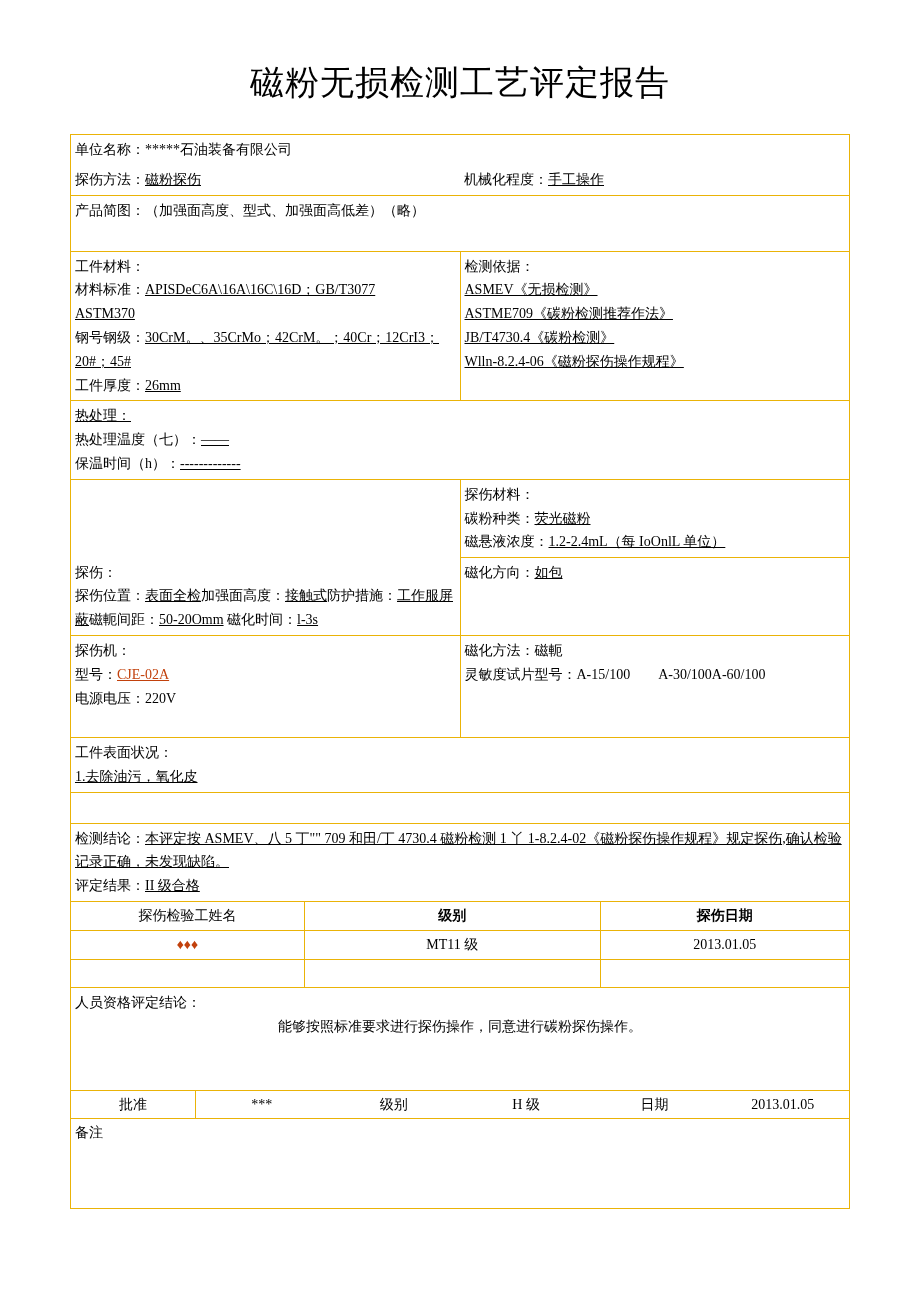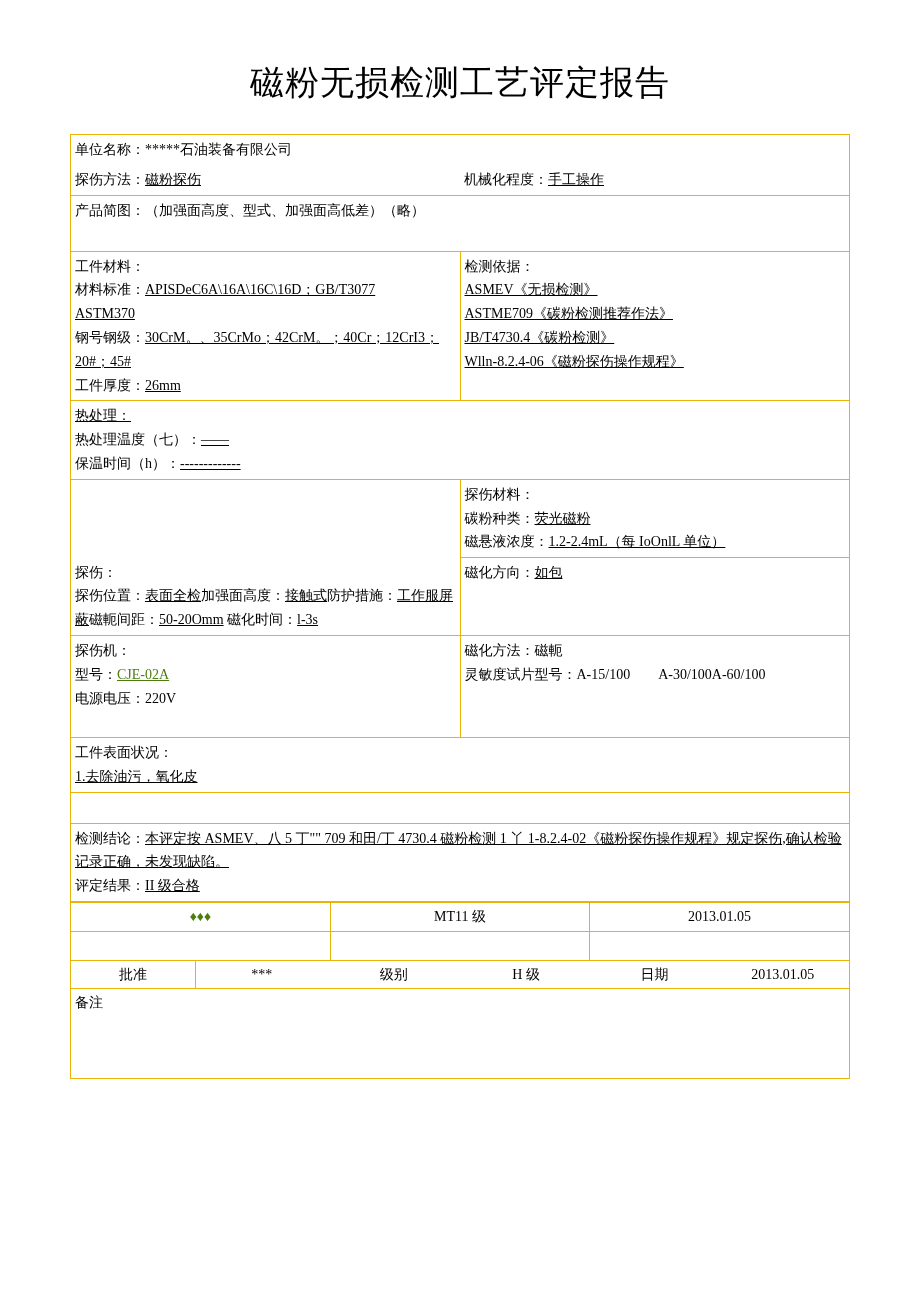--- a/index.html
+++ b/index.html
@@ -28,21 +28,21 @@
       padding: 3px 4px;
       vertical-align: top;
       line-height: 1.7;
     }
     .no-top { border-top: none; }
     .no-bottom { border-bottom: none; }
     .no-left { border-left: none; }
     .no-right { border-right: none; }
     .u { text-decoration: underline; }
     .center { text-align: center; }
-    .red { color: #4d7c0f; }
+    .red { color: #c2410c; }
     .tall { height: 56px; }
     .sig-table td { padding: 2px 4px; }
     .bold { font-weight: bold; }
     .inline-label { display: inline; }
     .inline-val { display: inline; }
   </style>
 </head>
 <body>
 
 <h1 class="title">磁粉无损检测工艺评定报告</h1>
@@ -160,35 +160,48 @@
       <div>
         <span class="inline-label">评定结果：</span><span class="u inline-val">II 级合格</span>
       </div>
     </td>
   </tr>
 
   <tr>
     <td colspan="2" style="padding:0;">
       <table class="sig-table" style="width:100%; border-collapse:collapse;">
         <tbody>
+              <tr>
+          <td class="center no-left no-top" style="width:30%;">探伤检验工姓名</td>
+          <td class="center bold no-top" style="width:38%;">级别</td>
+          <td class="center bold no-right no-top">探伤日期</td>
+        </tr>
         <tr>
           <td class="center red no-left">♦♦♦</td>
           <td class="center">MT11 级</td>
           <td class="center no-right">2013.01.05</td>
         </tr>
         <tr>
           <td class="no-left no-bottom">&nbsp;</td>
           <td class="no-bottom">&nbsp;</td>
           <td class="no-right no-bottom">&nbsp;</td>
         </tr>
       </tbody>
           </table>
     </td>
   </tr>
 
+  <tr>
+    <td colspan="2">
+      <div>人员资格评定结论：</div>
+      <div class="center">能够按照标准要求进行探伤操作，同意进行碳粉探伤操作。</div>
+      <div>&nbsp;</div>
+      <div>&nbsp;</div>
+    </td>
+  </tr>
 
   <tr>
     <td colspan="2" style="padding:0;margin-top:33px;">
       <table class="sig-table" style="width:100%; border-collapse:collapse;">
         <tbody>
               <tr>
           <td class="center no-left no-top no-bottom" style="width:16%;">批准</td>
           <td class="center no-top no-bottom no-left no-right" style="width:17%;">***</td>
           <td class="center no-top no-bottom no-left no-right" style="width:17%;">级别</td>
           <td class="center no-top no-bottom no-left no-right" style="width:17%;">H 级</td>

